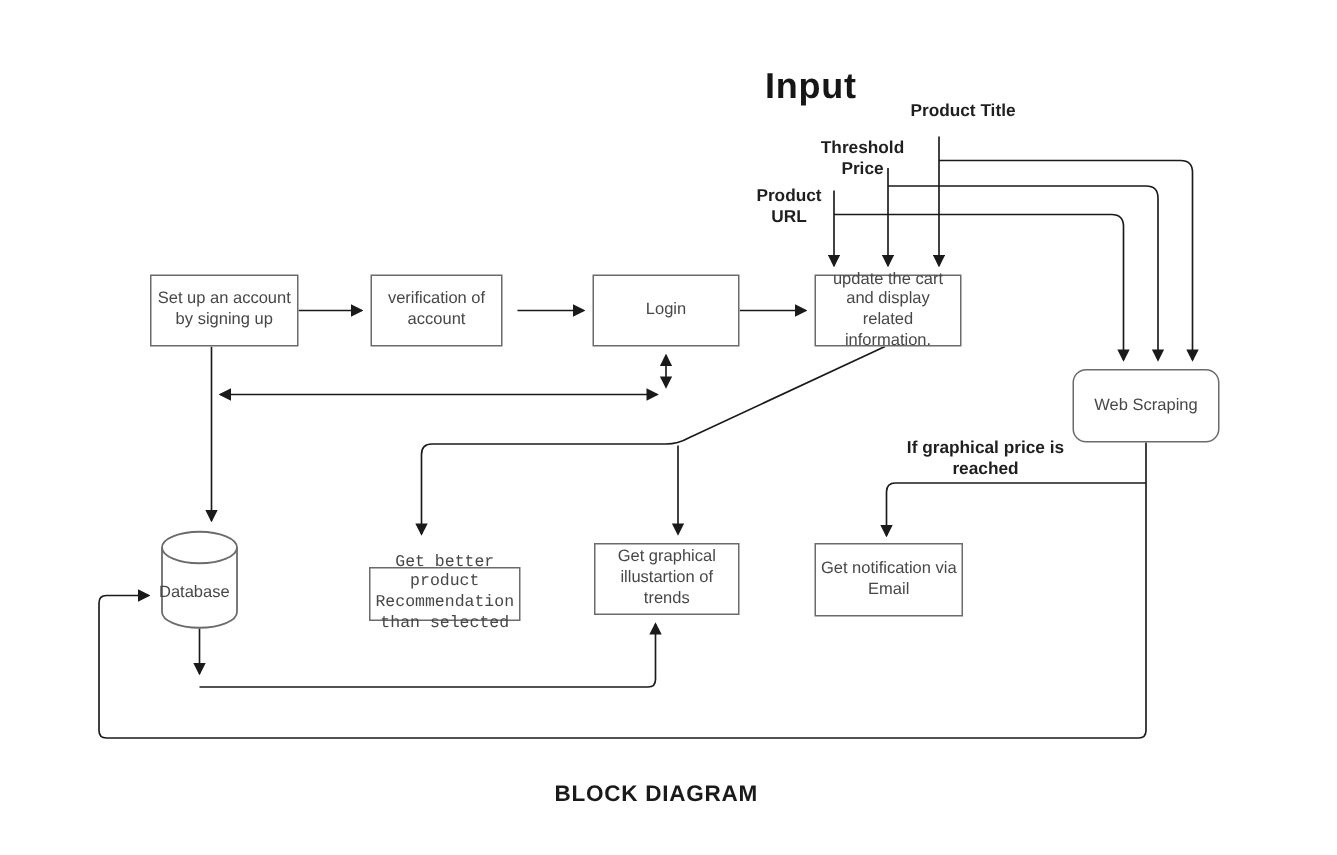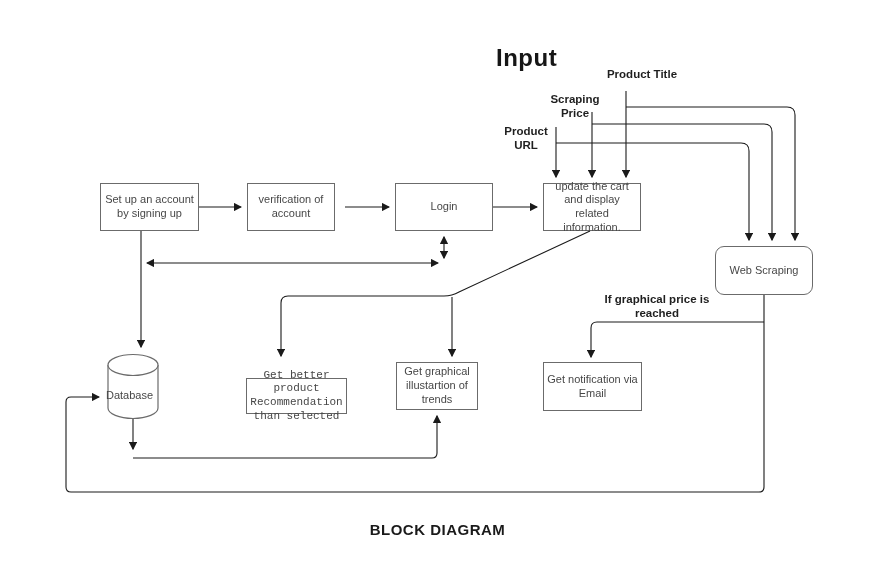--- a/index.html
+++ b/index.html
@@ -40,21 +40,21 @@
   .floating-label {
     position: absolute;
     color: #1f1f1f;
     font-weight: bold;
     font-size: 11.5px;
     line-height: 1.18;
     text-align: center;
   }
   .diagram-title {
     position: absolute;
-    left: 496px;
+    left: 510px;
     top: 44px;
     font-size: 24px;
     font-weight: bold;
     color: #161616;
     letter-spacing: 0.5px;
   }
   .diagram-caption {
     position: absolute;
     left: 335px;
     top: 521px;
@@ -78,21 +78,21 @@
   .lbl-threshold     { left: 543px; top: 93px;  width: 64px; }
   .lbl-product-url   { left: 502px; top: 125px; width: 48px; }
   .lbl-condition     { left: 600px; top: 293px; width: 114px; }
 
   .node-signup         { left: 100px; top: 183px; width: 99px;  height: 48px; }
   .node-verification   { left: 247px; top: 183px; width: 88px;  height: 48px; }
   .node-login          { left: 395px; top: 183px; width: 98px;  height: 48px; }
   .node-update-cart    { left: 543px; top: 183px; width: 98px;  height: 48px; }
   .node-web-scraping   { left: 715px; top: 246px; width: 98px;  height: 49px; }
   .node-recommendation { left: 246px; top: 378px; width: 101px; height: 36px; font-family: Liberation Mono, monospace; }
-  .node-trends         { left: 396px; top: 362px; width: 82px;  height: 48px; }
+  .node-trends         { left: 396px; top: 362px; width: 97px;  height: 48px; }
   .node-email          { left: 543px; top: 362px; width: 99px;  height: 49px; }
 </style>
 </head>
 <body>
 
 <div id="stage">
 
   <svg id="connector-layer" viewBox="0 0 891 570" xmlns="http://www.w3.org/2000/svg">
     <defs>
       <marker id="arrow" viewBox="0 0 10 10" refX="8.5" refY="5" markerWidth="7.5" markerHeight="7.5" orient="auto-start-reverse">
@@ -133,21 +133,21 @@
     <g fill="#ffffff" stroke="#6b6b6b" stroke-width="1.2">
       <path d="M108,365 L108,408 A25,10.5 0 0 0 158,408 L158,365"></path>
       <ellipse cx="133" cy="365" rx="25" ry="10.5"></ellipse>
     </g>
   </svg>
 
   <div class="diagram-title">Input</div>
   <div class="diagram-caption">BLOCK DIAGRAM</div>
 
   <div class="floating-label lbl-product-title">Product Title</div>
-  <div class="floating-label lbl-threshold">Scraping Price</div>
+  <div class="floating-label lbl-threshold">Threshold Price</div>
   <div class="floating-label lbl-product-url">Product URL</div>
   <div class="floating-label lbl-condition">If graphical price is reached</div>
 
   <div class="node node-signup">Set up an account by signing up</div>
   <div class="node node-verification">verification of account</div>
   <div class="node node-login">Login</div>
   <div class="node node-update-cart">update the cart and display related information.</div>
   <div class="node node-web-scraping rounded">Web Scraping</div>
   <div class="node node-recommendation">Get better product Recommendation than selected</div>
   <div class="node node-trends">Get graphical illustartion of trends</div>

